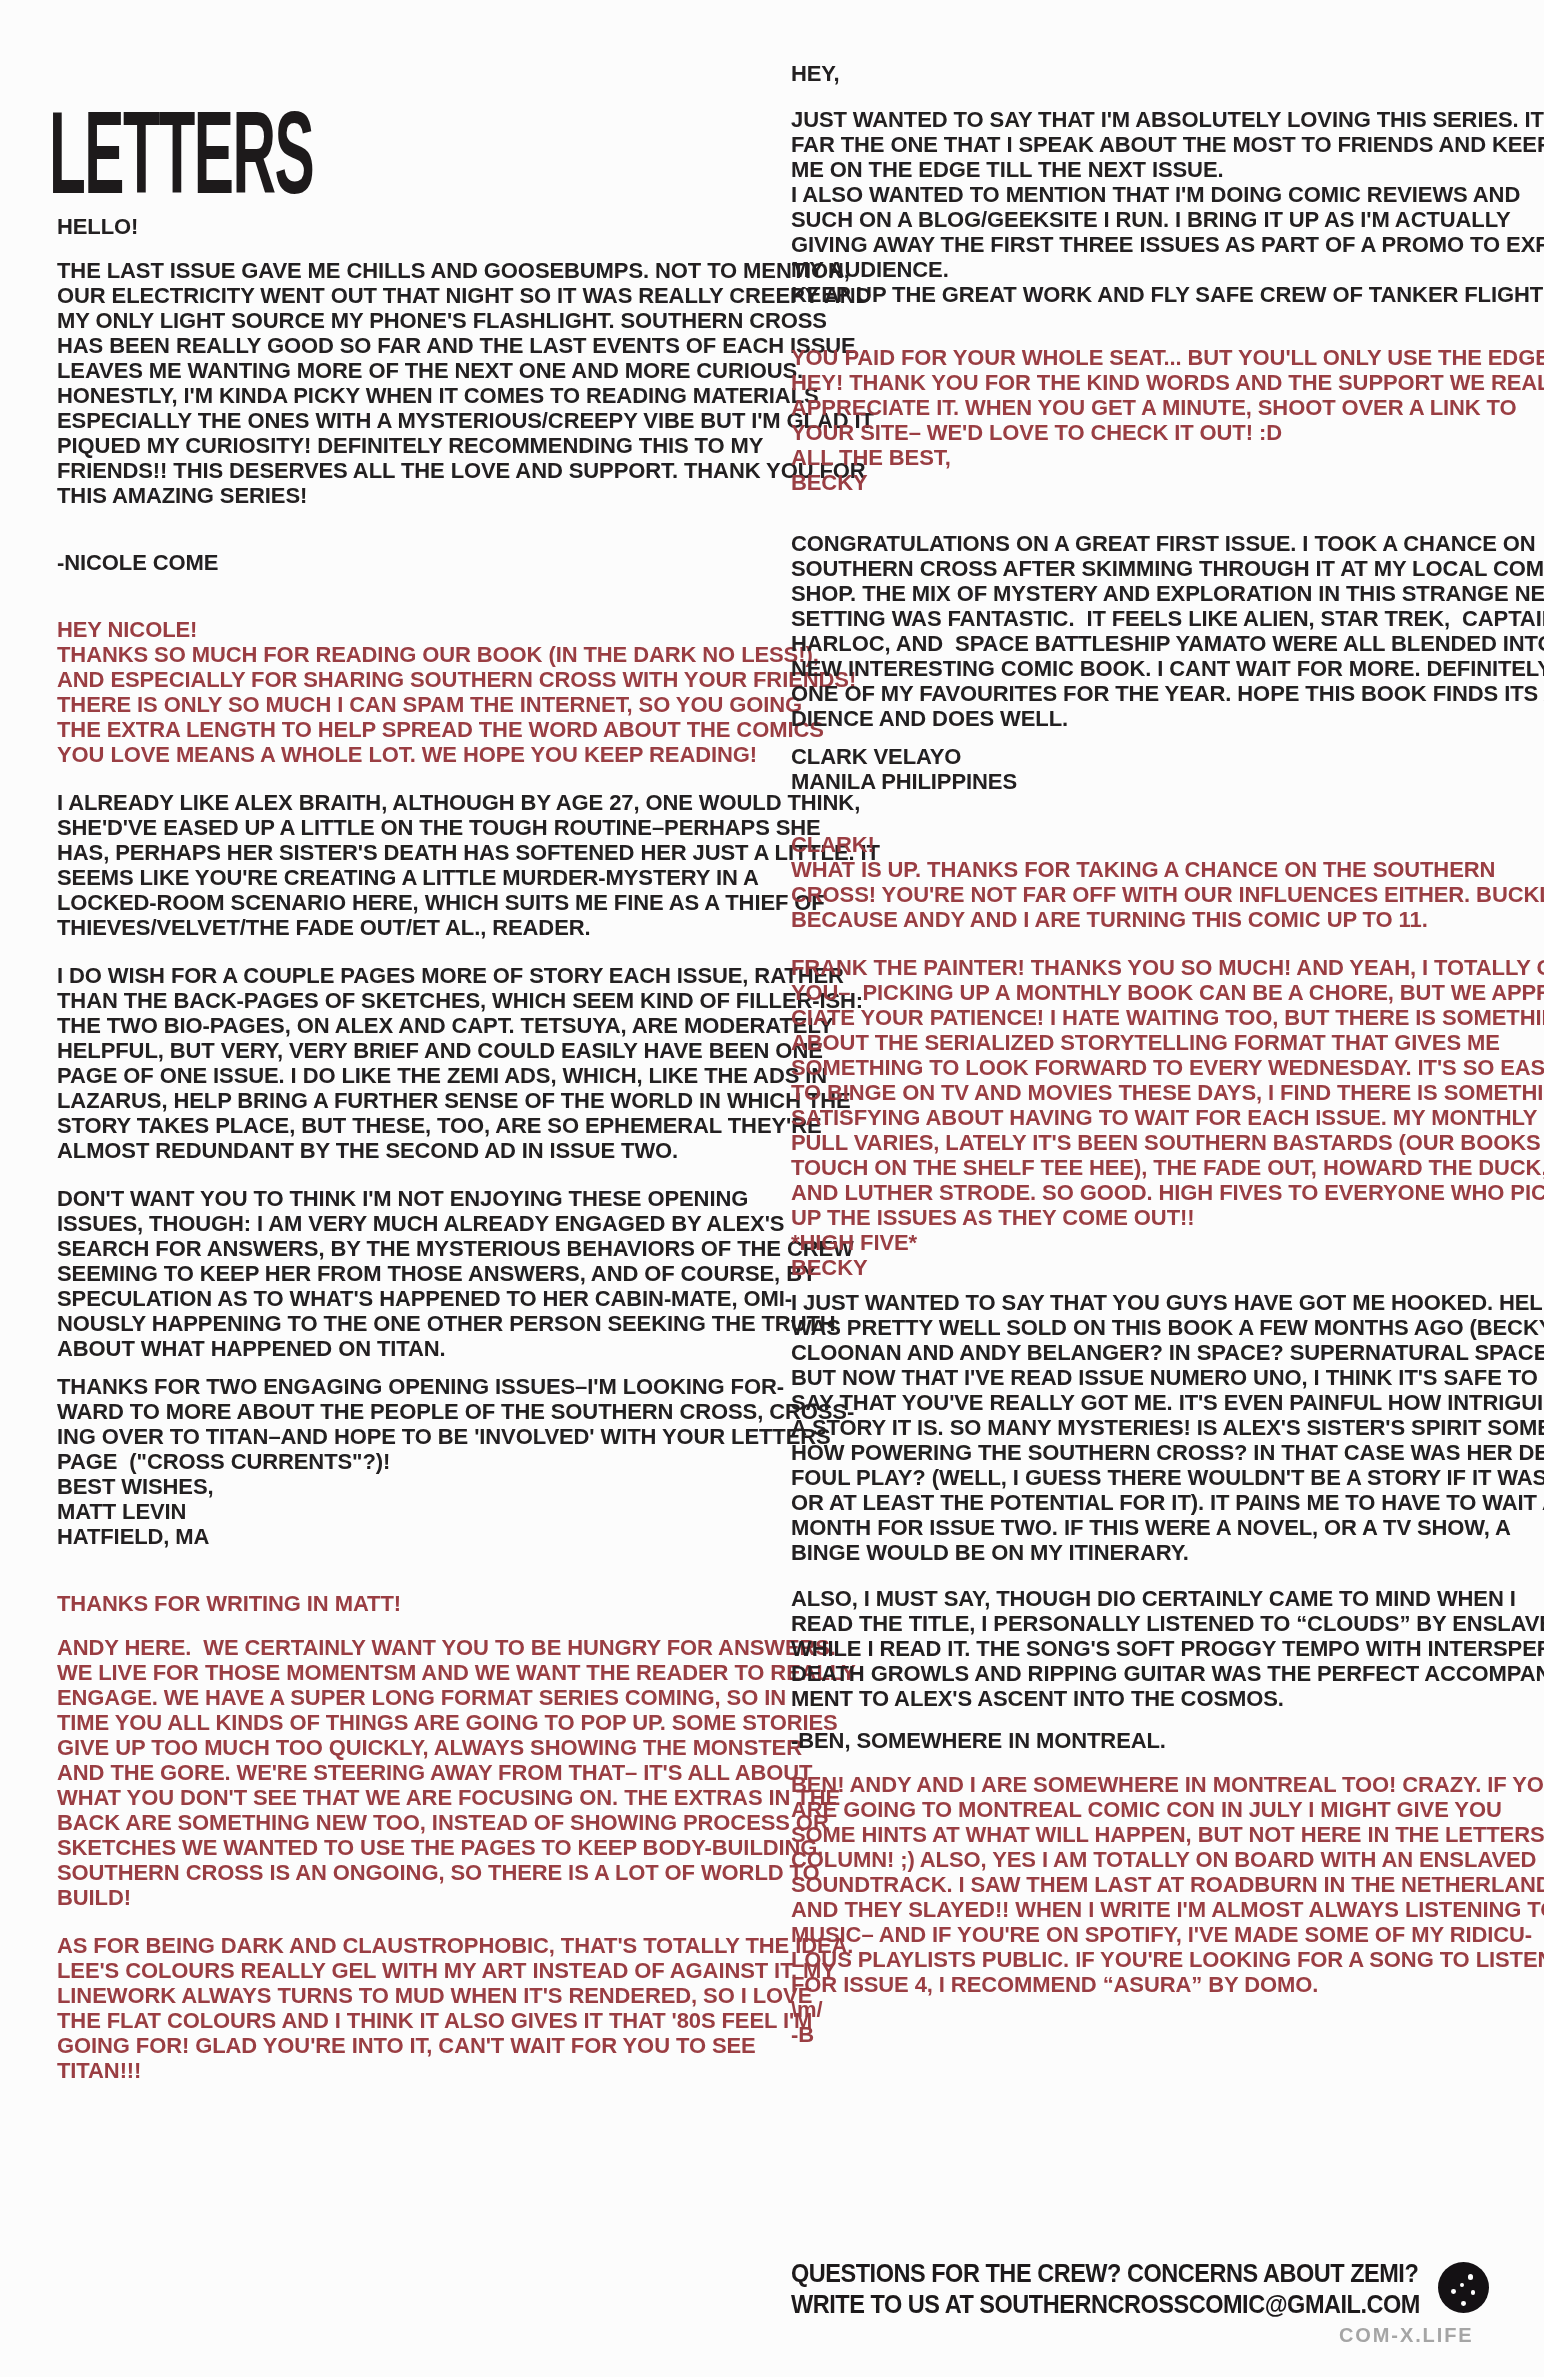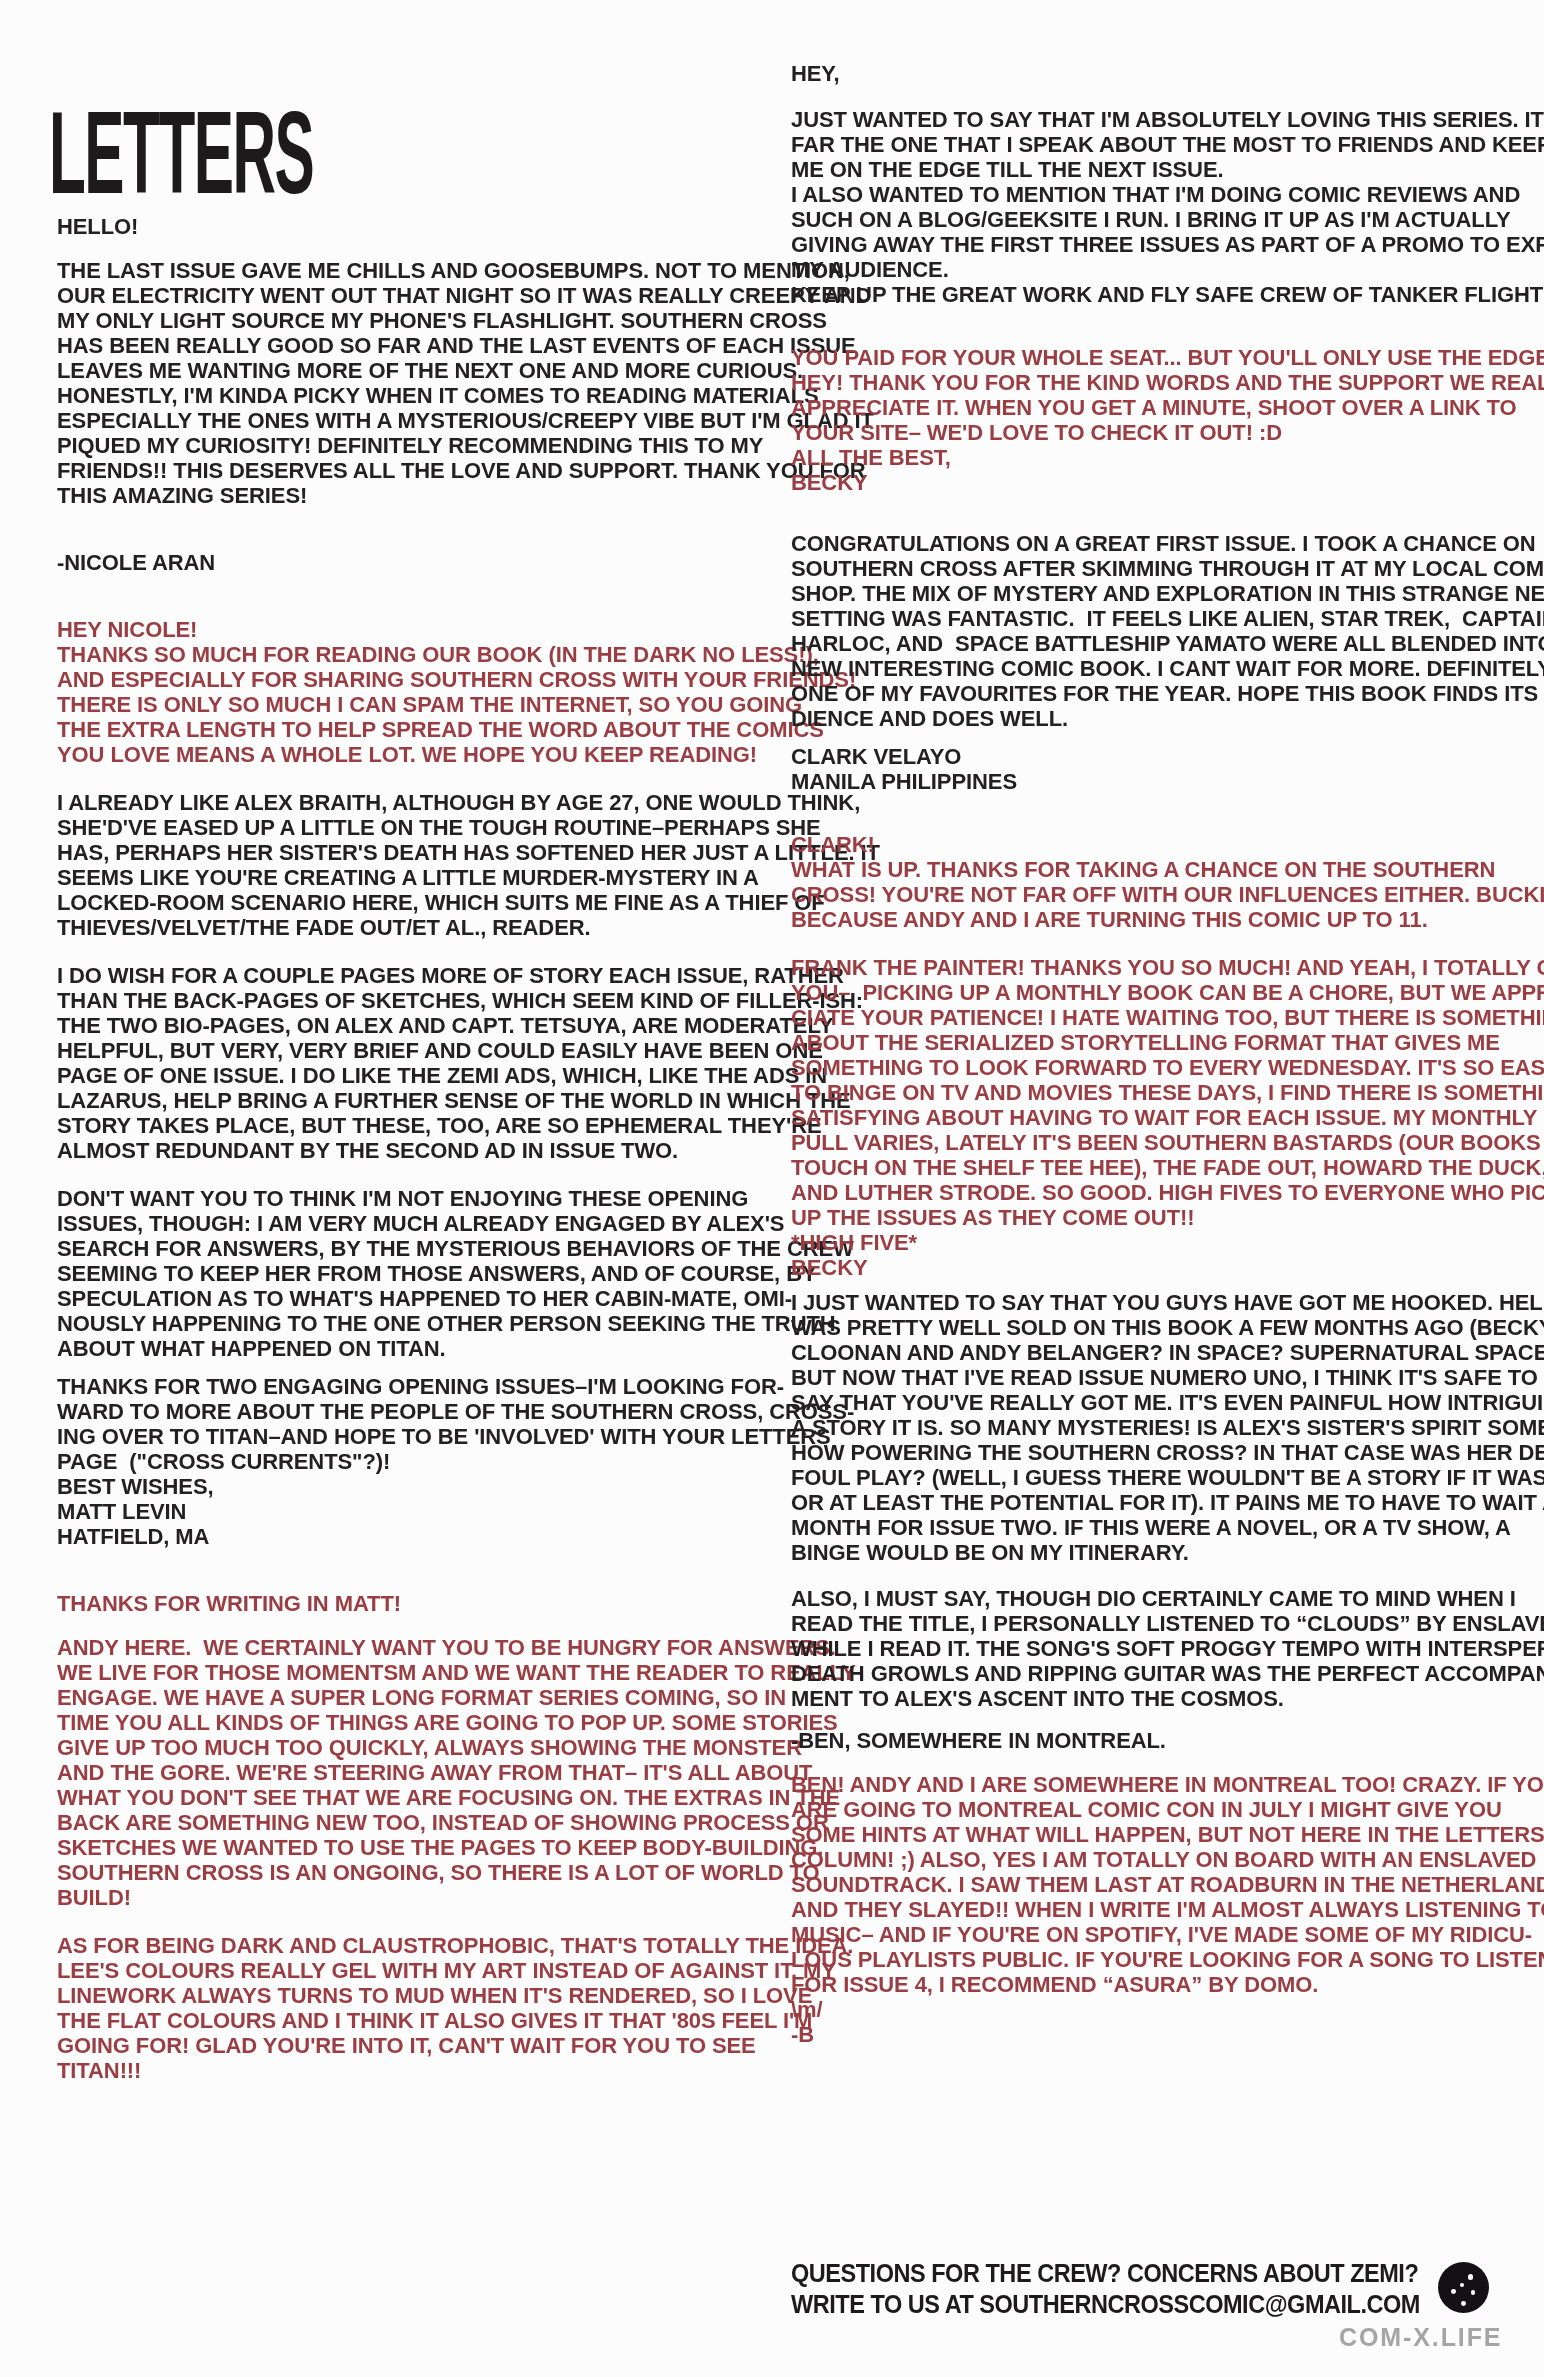--- a/index.html
+++ b/index.html
@@ -49,42 +49,42 @@
     position: absolute; background: #ffffff; border-radius: 50%;
     width: 4.8px; height: 4.8px;
   }
   .star-logo .d1 { left: 58%; top: 24%; width: 5.7px; height: 5.7px; }
   .star-logo .d2 { left: 26%; top: 53%; }
   .star-logo .d3 { left: 43%; top: 42%; width: 3.8px; height: 3.8px; }
   .star-logo .d4 { left: 64%; top: 55%; }
   .star-logo .d5 { left: 45%; top: 76%; }
   .watermark {
     position: absolute; left: 1339px; top: 2324px;
-    font-size: 25px; line-height: 1.1; font-weight: 700;
+    font-size: 20px; line-height: 1.1; font-weight: 700;
     letter-spacing: 1.9px; color: #a5a5a5; white-space: pre;
   }
 </style>
 </head>
 <body>
 
 <h1 class="page-title">LETTERS</h1>
 
 <div class="col col-left">
   <p class="blk black" style="margin-top:0">HELLO!</p>
   <p class="blk black" style="margin-top:19px">THE LAST ISSUE GAVE ME CHILLS AND GOOSEBUMPS. NOT TO MENTION,
 OUR ELECTRICITY WENT OUT THAT NIGHT SO IT WAS REALLY CREEPY AND
 MY ONLY LIGHT SOURCE MY PHONE'S FLASHLIGHT. SOUTHERN CROSS
 HAS BEEN REALLY GOOD SO FAR AND THE LAST EVENTS OF EACH ISSUE
 LEAVES ME WANTING MORE OF THE NEXT ONE AND MORE CURIOUS.
 HONESTLY, I'M KINDA PICKY WHEN IT COMES TO READING MATERIALS
 ESPECIALLY THE ONES WITH A MYSTERIOUS/CREEPY VIBE BUT I'M GLAD IT
 PIQUED MY CURIOSITY! DEFINITELY RECOMMENDING THIS TO MY
 FRIENDS!! THIS DESERVES ALL THE LOVE AND SUPPORT. THANK YOU FOR
 THIS AMAZING SERIES!</p>
-  <p class="blk black" style="margin-top:42px">-NICOLE ARAN</p>
+  <p class="blk black" style="margin-top:42px">-NICOLE COME</p>
   <p class="blk red" style="margin-top:42px">HEY NICOLE!
 THANKS SO MUCH FOR READING OUR BOOK (IN THE DARK NO LESS!),
 AND ESPECIALLY FOR SHARING SOUTHERN CROSS WITH YOUR FRIENDS!
 THERE IS ONLY SO MUCH I CAN SPAM THE INTERNET, SO YOU GOING
 THE EXTRA LENGTH TO HELP SPREAD THE WORD ABOUT THE COMICS
 YOU LOVE MEANS A WHOLE LOT. WE HOPE YOU KEEP READING!</p>
   <p class="blk black" style="margin-top:23px">I ALREADY LIKE ALEX BRAITH, ALTHOUGH BY AGE 27, ONE WOULD THINK,
 SHE'D'VE EASED UP A LITTLE ON THE TOUGH ROUTINE–PERHAPS SHE
 HAS, PERHAPS HER SISTER'S DEATH HAS SOFTENED HER JUST A LITTLE. IT
 SEEMS LIKE YOU'RE CREATING A LITTLE MURDER-MYSTERY IN A

